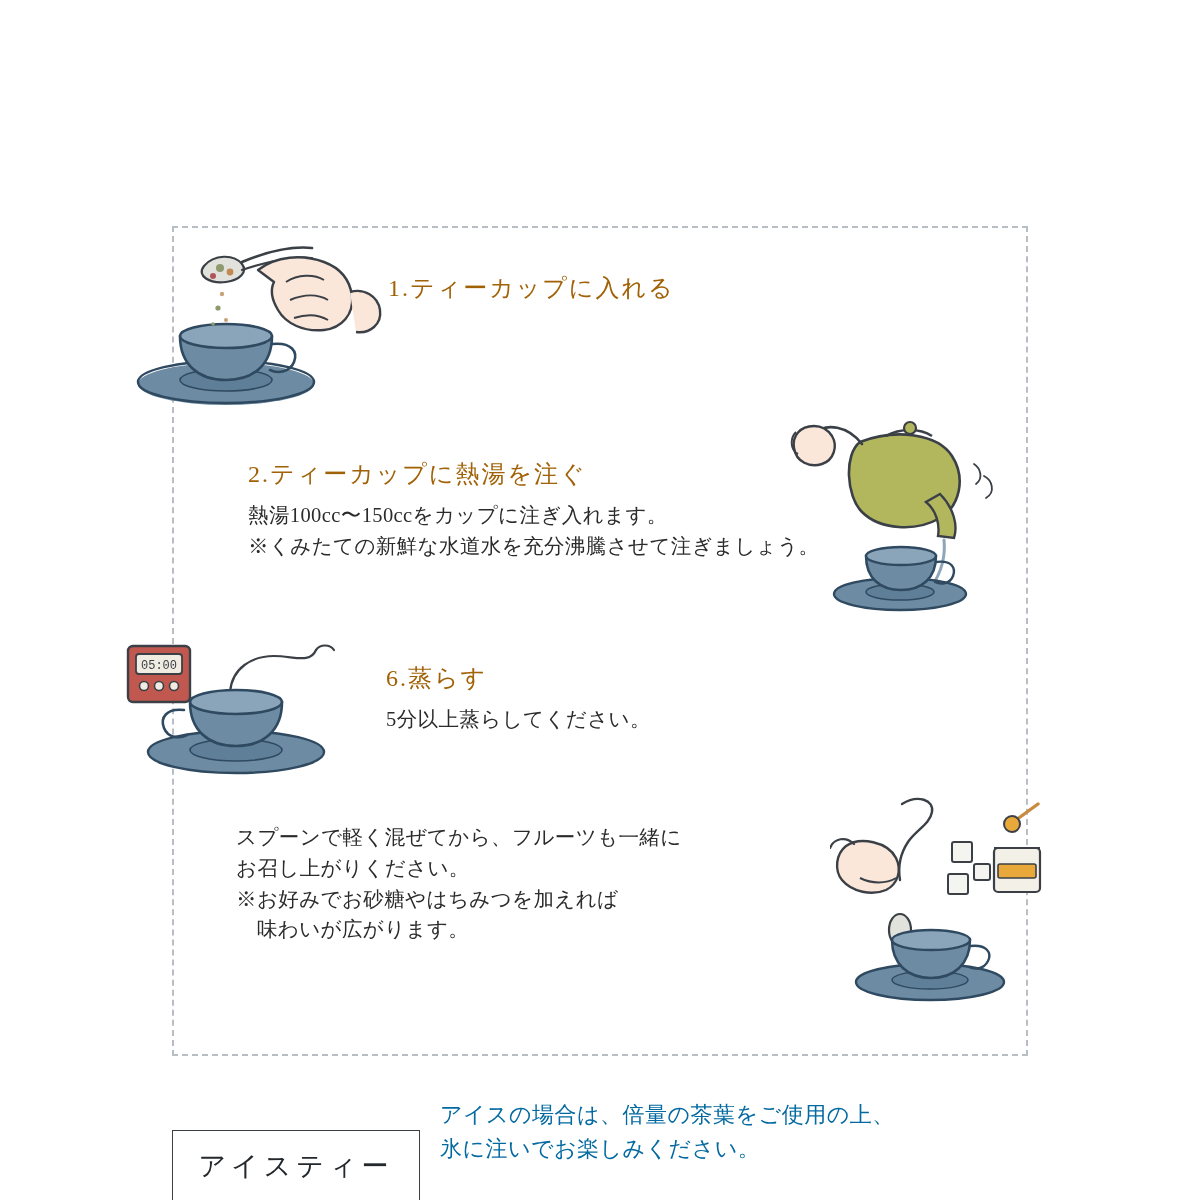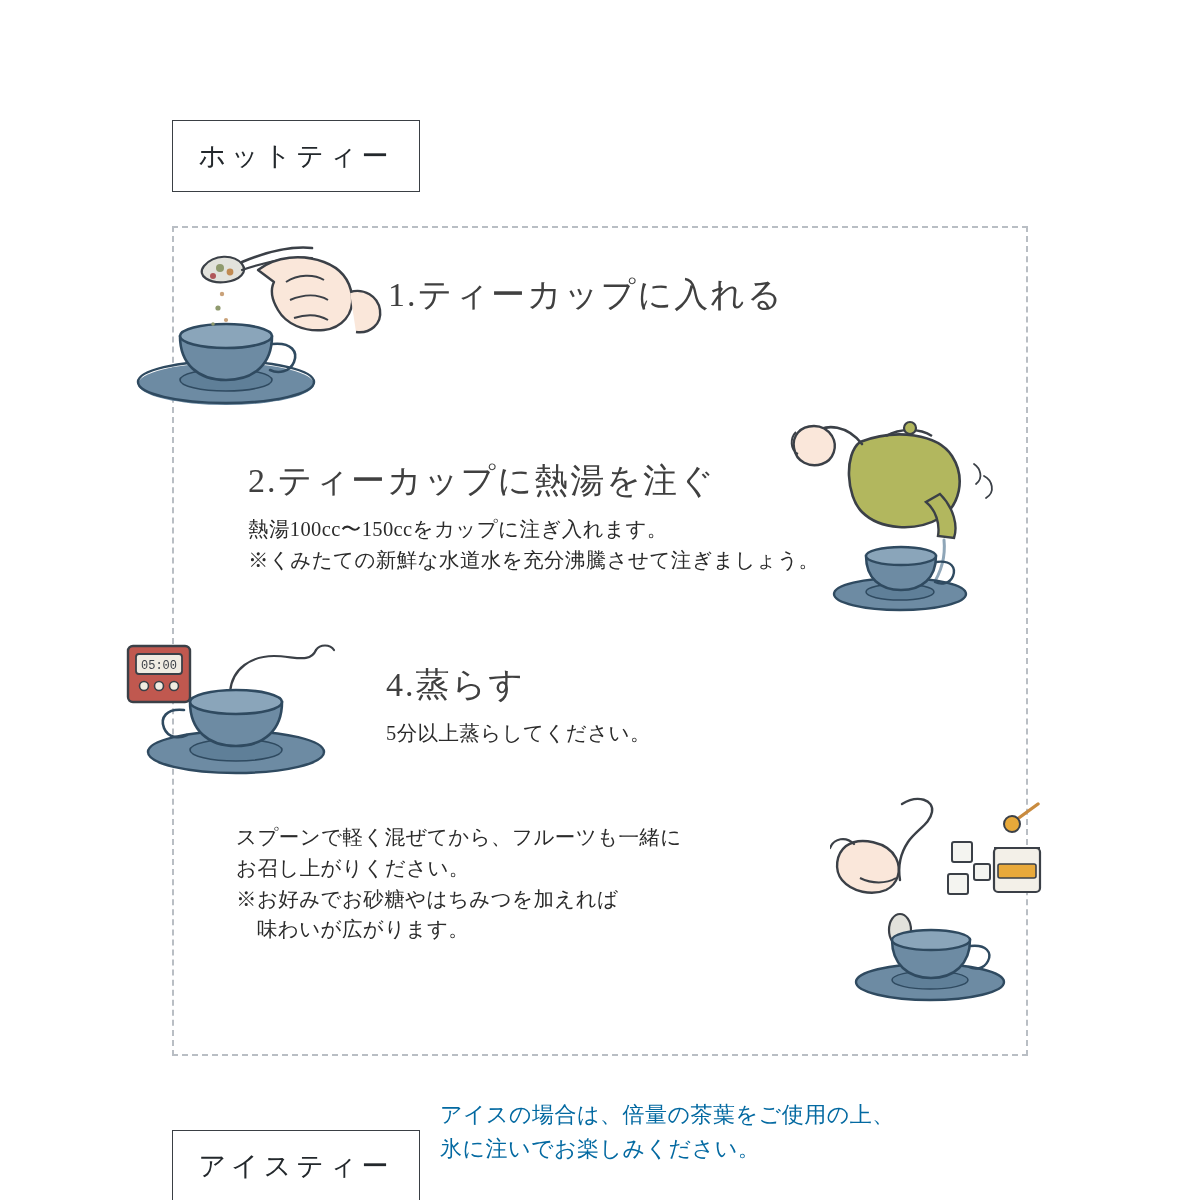--- a/index.html
+++ b/index.html
@@ -60,23 +60,23 @@
     height: 830px;
     border: 2px dashed #b9bec4;
     box-sizing: border-box;
   }
 
   
   .step {
     position: absolute;
   }
   .step-heading {
-    font-size: 34px;
+    font-size: 24px;
     letter-spacing: 2px;
-    color: #404040;
+    color: #a16207;
     white-space: nowrap;
     margin: 0 0 10px 0;
     font-weight: normal;
   }
   .step-body {
     font-size: 20.5px;
     line-height: 1.5;
     color: #2b2b2b;
     white-space: pre-line;
     letter-spacing: 0.4px;
@@ -105,23 +105,20 @@
   #illus-2 { left: 790px; top: 398px; }
   #illus-3 { left: 118px; top: 620px; }
   #illus-4 { left: 830px; top: 790px; }
 </style>
 </head>
 <body>
 
 <div class="page">
 
 
-  <div class="sect-box" id="hot-box">
-    <span>ホットティー</span>
-  </div>
 
   <div class="dashed-frame"></div>
 
   <div class="illus" id="illus-1">
     <svg width="270" height="180" viewBox="0 0 270 180" fill="none" xmlns="http://www.w3.org/2000/svg">
 
       <ellipse cx="108" cy="148" rx="88" ry="21" fill="#6d8ba3"></ellipse>
       <ellipse cx="108" cy="146" rx="88" ry="21" fill="none" stroke="#2f4a60" stroke-width="2.5"></ellipse>
       <ellipse cx="108" cy="144" rx="46" ry="11" fill="#5f7f98" stroke="#2f4a60" stroke-width="1.6"></ellipse>
 
@@ -239,21 +236,21 @@
     <div class="step-heading">1.ティーカップに入れる</div>
   </div>
 
   <div class="step" id="step2">
     <div class="step-heading">2.ティーカップに熱湯を注ぐ</div>
     <div class="step-body">熱湯100cc〜150ccをカップに注ぎ入れます。
 ※くみたての新鮮な水道水を充分沸騰させて注ぎましょう。</div>
   </div>
 
   <div class="step" id="step3">
-    <div class="step-heading">4.蒸らす</div>
+    <div class="step-heading">6.蒸らす</div>
     <div class="step-body">5分以上蒸らしてください。</div>
   </div>
 
   <div class="step" id="step4">
     <div class="step-body">スプーンで軽く混ぜてから、フルーツも一緒に
 お召し上がりください。
 ※お好みでお砂糖やはちみつを加えれば
 　味わいが広がります。</div>
   </div>
 

